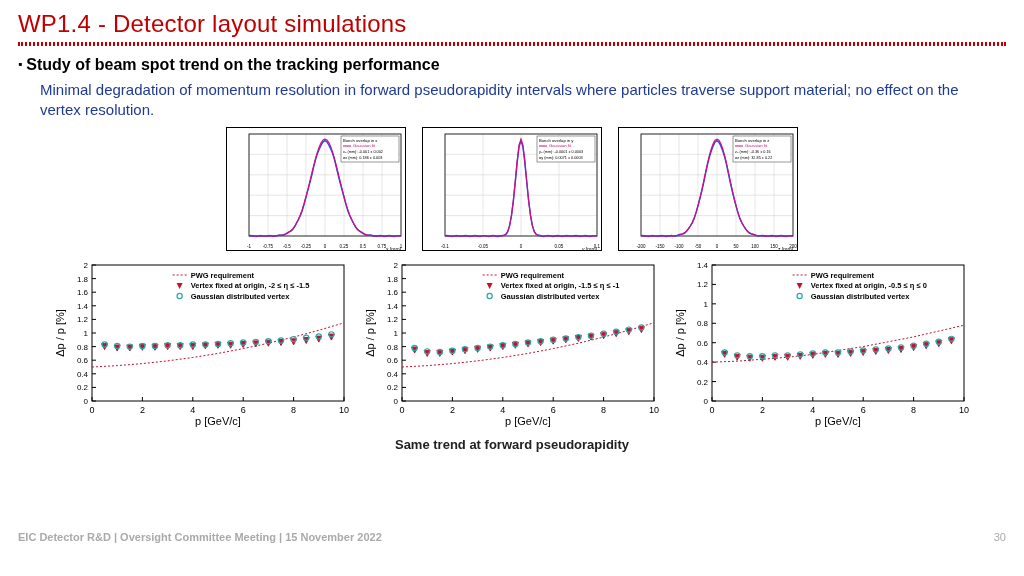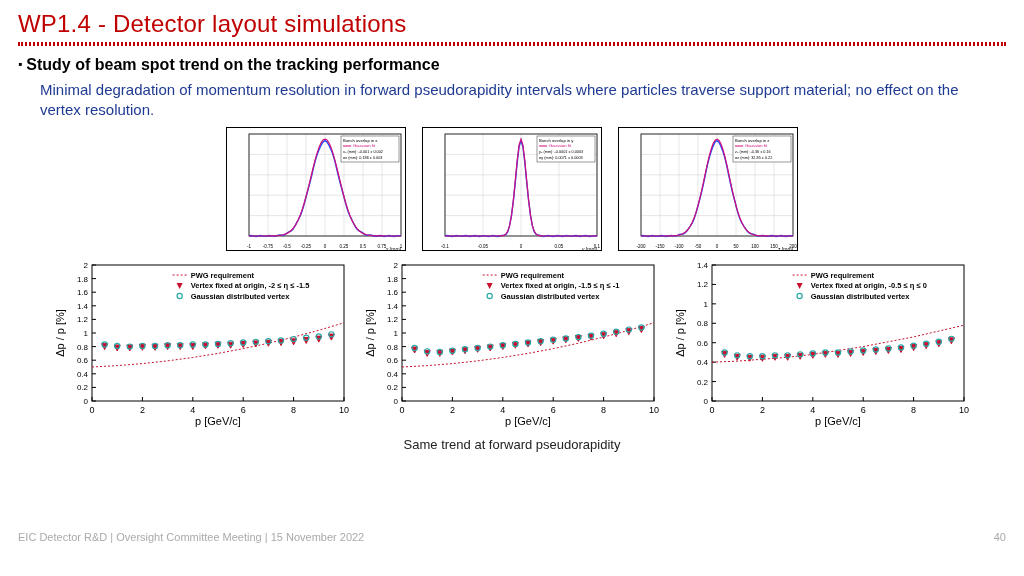--- a/index.html
+++ b/index.html
@@ -3,26 +3,26 @@
 <meta charset="utf-8">
 <style>
   * { box-sizing: border-box; margin: 0; padding: 0; }
   html, body { width: 1024px; height: 576px; font-family: "Segoe UI", Arial, sans-serif; background: #fff; color: #000; }
   .slide { position: relative; width: 1024px; height: 551px; padding: 10px 18px 0 18px; }
   .title { font-size: 24px; color: #c00000; font-weight: 400; letter-spacing: 0.2px; }
   .divider { margin-top: 4px; height: 4px; border-top: 2px dotted #c00000; border-bottom: 2px dotted #c00000; }
   .bullet { margin-top: 10px; font-size: 16px; font-weight: 600; }
   .bullet::before { content: "\25AA"; margin-right: 4px; font-size: 12px; position: relative; top:-2px; }
   .desc { margin: 6px 0 6px 22px; color: #1f3a93; font-size: 15px; line-height: 1.35; max-width: 960px; }
-  .footer { position: absolute; left: 18px; bottom: 8px; font-size: 11px; color: #aaa; }
+  .footer { position: absolute; left: 18px; bottom: 8px; font-size: 11px; color: #aaa; font-weight: bold; }
   .pageno { position: absolute; right: 18px; bottom: 8px; font-size: 11px; color: #aaa; }
   .gauss-row { display: flex; justify-content: center; gap: 16px; margin-top: 4px; }
   .gauss { border: 1px solid #000; background: #fff; }
   .scatter-row { display: flex; justify-content: center; gap: 10px; margin-top: 8px; }
-  .caption { text-align: center; font-size: 13px; margin-top: 8px; color: #222; }
+  .caption { text-align: center; font-size: 13px; margin-top: 8px; color: #222; font-weight: bold; }
   svg text { font-family: Arial, sans-serif; }
 </style>
 </head>
 <body>
 
 <div class="slide">
   <div class="title">WP1.4 - Detector layout simulations</div>
   <div class="divider"></div>
   <div class="bullet">Study of beam spot trend on the tracking performance</div>
   <div class="desc">Minimal degradation of momentum resolution in forward pseudorapidity intervals where particles traverse support material; no effect on the vertex resolution.</div>
@@ -378,14 +378,14 @@
         <path d="M127.64,30 L124.64,24 L130.64,24 Z" fill="#c8102e"></path>
         <text x="138.64" y="29" font-size="7.5" font-weight="bold">Vertex fixed at origin, -0.5 ≤ η ≤ 0</text>
         <circle cx="127.64" cy="37" r="2.6" fill="none" stroke="#2aa8a8" stroke-width="1.2"></circle>
         <text x="138.64" y="40" font-size="7.5" font-weight="bold">Gaussian distributed vertex</text>
       </svg>
   </div>
 
   <div class="caption">Same trend at forward pseudorapidity</div>
 
   <div class="footer">EIC Detector R&amp;D | Oversight Committee Meeting | 15 November 2022</div>
-  <div class="pageno">40</div>
+  <div class="pageno">30</div>
 </div>
 
 </body></html>

